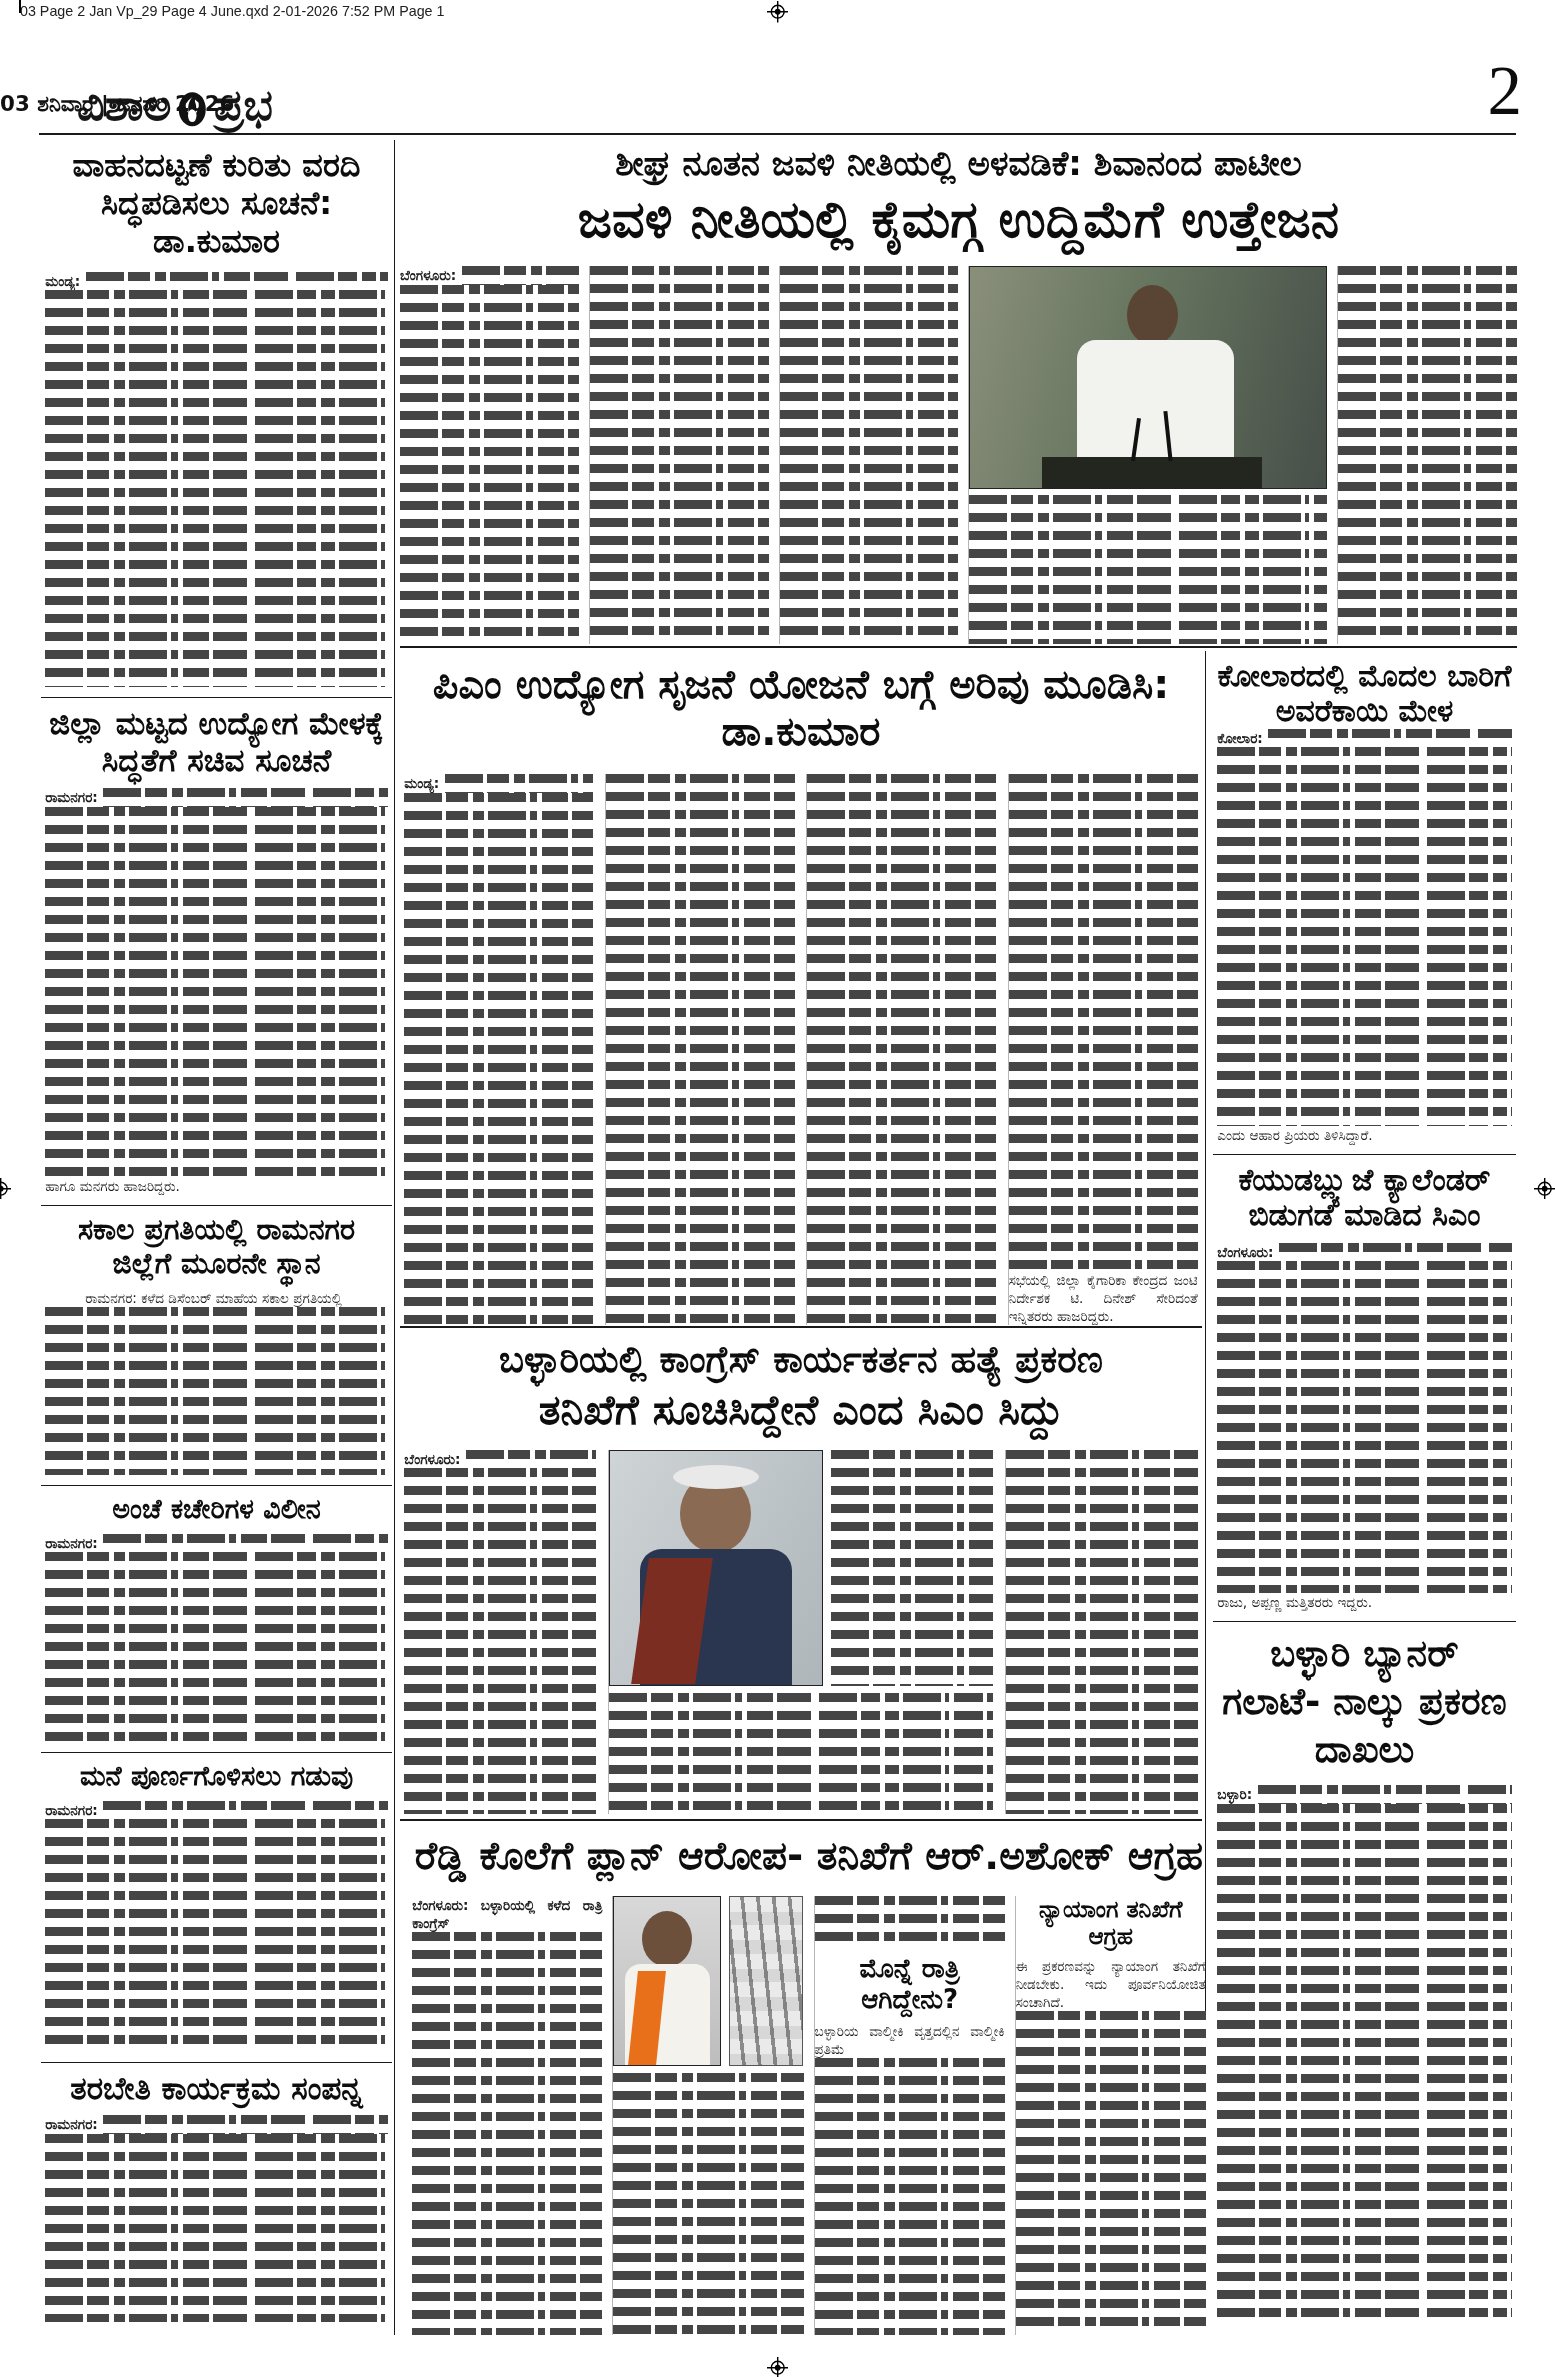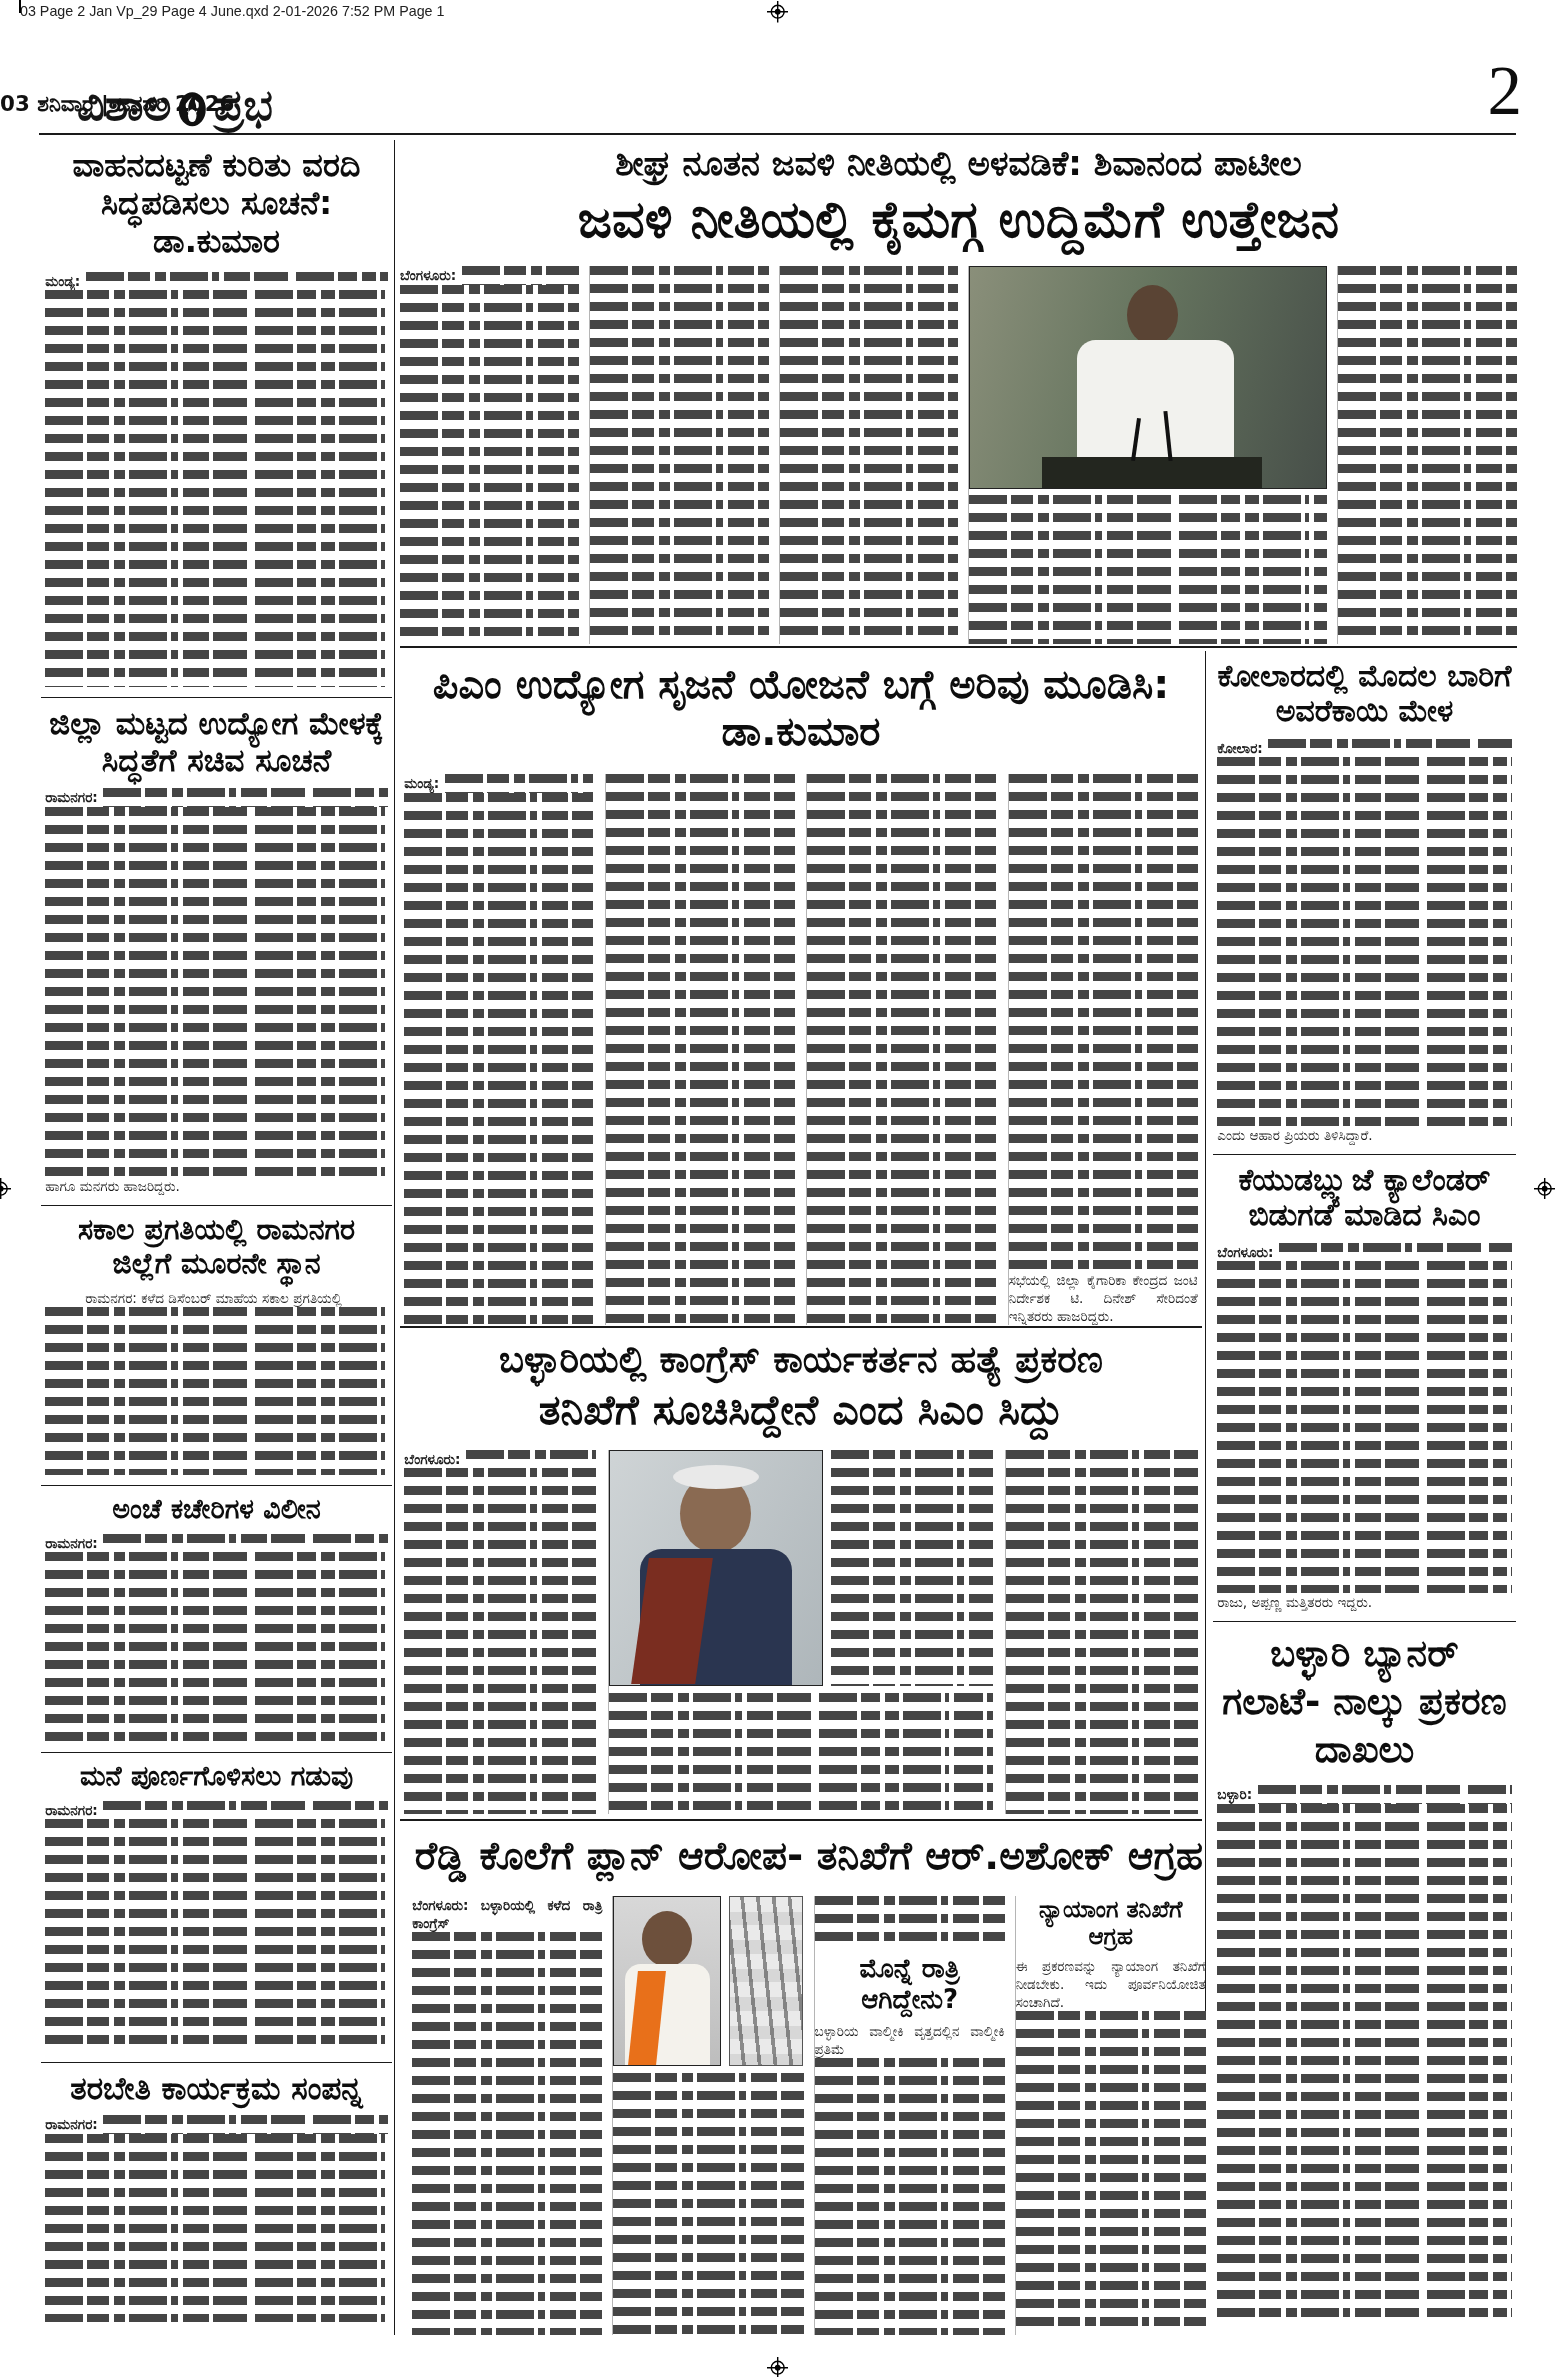--- a/index.html
+++ b/index.html
@@ -237,21 +237,21 @@
         <div class="lead">ಈ ಪ್ರಕರಣವನ್ನು ನ್ಯಾಯಾಂಗ ತನಿಖೆಗೆ ನೀಡಬೇಕು. ಇದು ಪೂರ್ವನಿಯೋಜಿತ ಸಂಚಾಗಿದೆ.</div>
         <div class="greek"></div>
       </div>
     </div>
   </div>
 
   <div class="abs col" style="left:1213px;top:651px;width:303px;height:1684px;">
 
     <div class="article" style="height:503px;">
       <div class="hl" style="font-size:30px;">ಕೋಲಾರದಲ್ಲಿ ಮೊದಲ ಬಾರಿಗೆ ಅವರೆಕಾಯಿ ಮೇಳ</div>
-      <div class="lead" style="margin-top:10px;display:flex;gap:5.7px;">
+      <div class="lead" style="margin-top:0;display:flex;gap:5.7px;">
           <b>ಕೋಲಾರ:</b>
           <span class="greek" style="height:18px;"></span>
         </div>
       <div class="greek"></div>
       <div class="endline">ಎಂದು ಆಹಾರ ಪ್ರಿಯರು ತಿಳಿಸಿದ್ದಾರೆ.</div>
     </div>
 
     <div class="article sep" style="height:468px;">
       <div class="hl" style="font-size:30px;">ಕೆಯುಡಬ್ಲ್ಯುಜೆ ಕ್ಯಾಲೆಂಡರ್ ಬಿಡುಗಡೆ ಮಾಡಿದ ಸಿಎಂ</div>
       <div class="lead" style="margin-top:10px;display:flex;gap:5.7px;">

